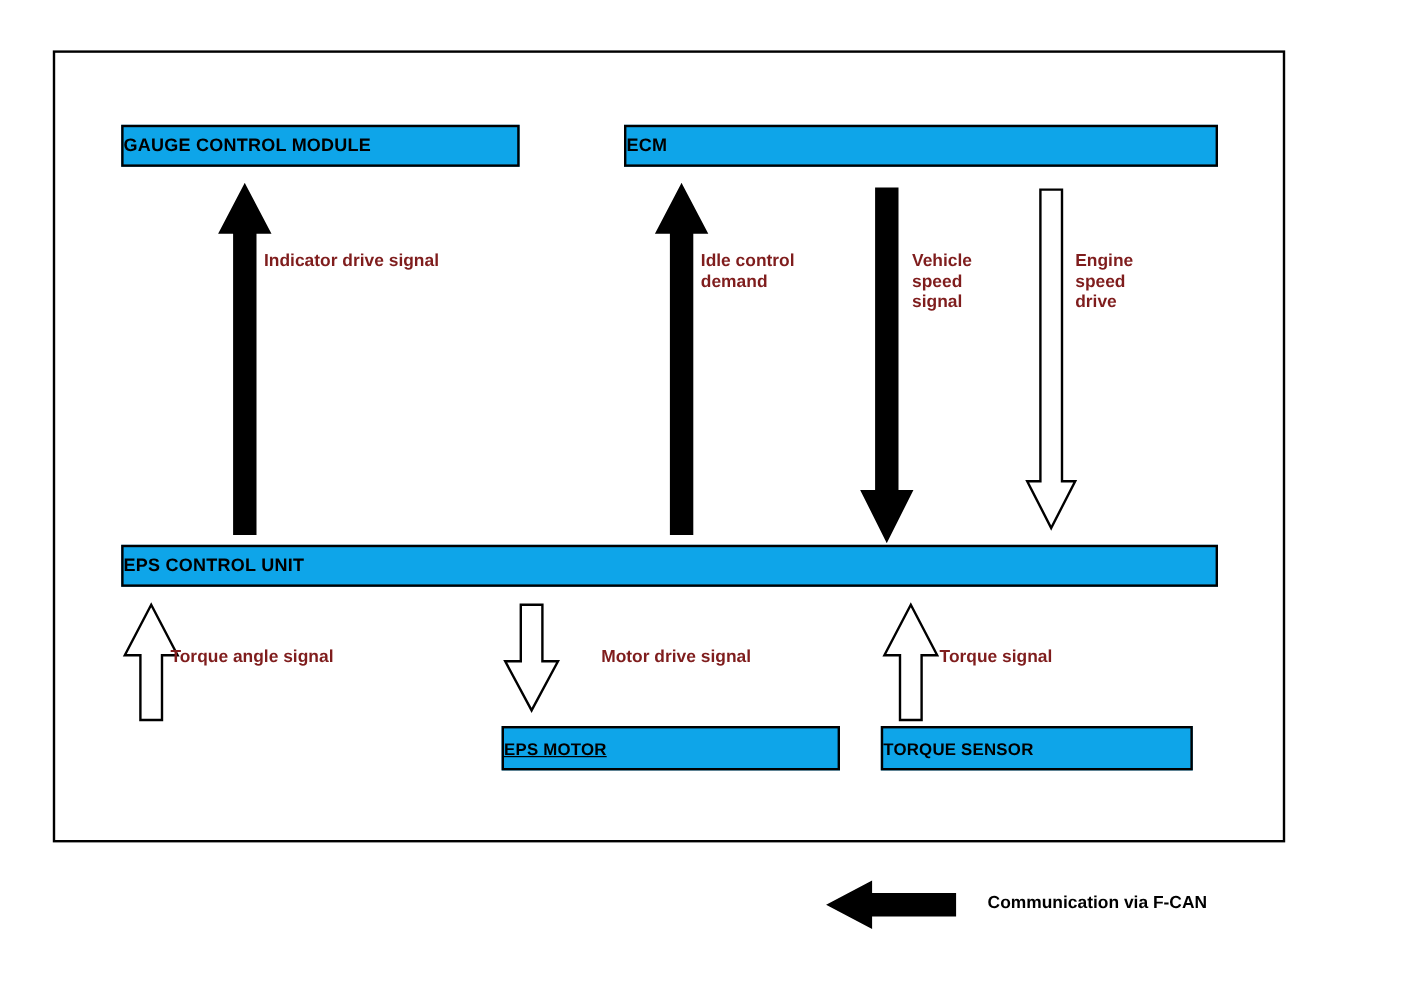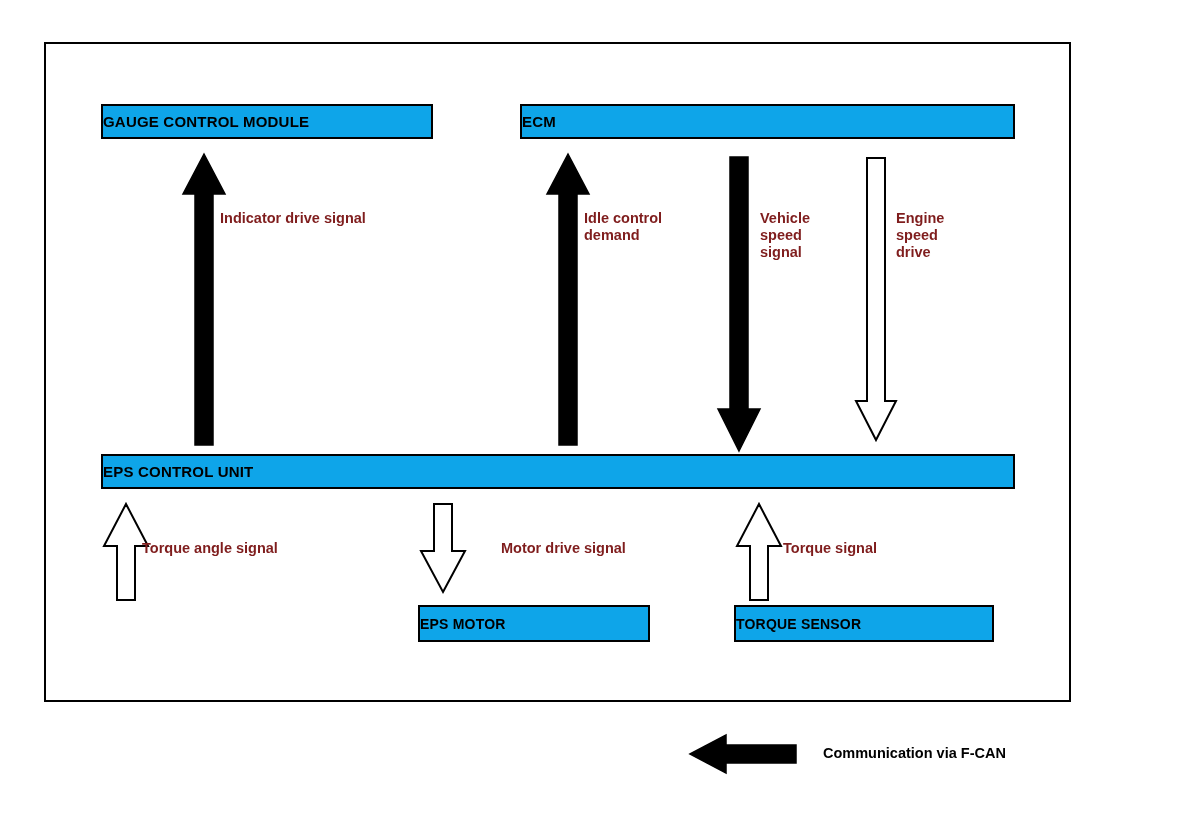--- a/index.html
+++ b/index.html
@@ -86,21 +86,21 @@
 
   <div class="node-box" style="left:520px; top:104px; width:495px; height:35px;">
     <span class="node-label">ECM</span>
   </div>
 
   <div class="node-box" style="left:101px; top:454px; width:914px; height:35px;">
     <span class="node-label">EPS CONTROL UNIT</span>
   </div>
 
 
-  <div class="node-box" style="left:418px; top:605px; width:232px; height:37px;">
+  <div class="node-box" style="left:418px; top:605px; width:282px; height:37px;text-decoration:underline;">
     <span class="node-label small">EPS MOTOR</span>
   </div>
 
   <div class="node-box" style="left:734px; top:605px; width:260px; height:37px;">
     <span class="node-label small">TORQUE SENSOR</span>
   </div>
 
   <svg class="arrow-svg" style="left:180px; top:152px; width:48px; height:295px;" viewBox="0 0 48 295">
     <polygon points="24,2 45,42 33,42 33,293 15,293 15,42 3,42" fill="#000000" stroke="#000000" stroke-width="1.5"></polygon>
   </svg>

